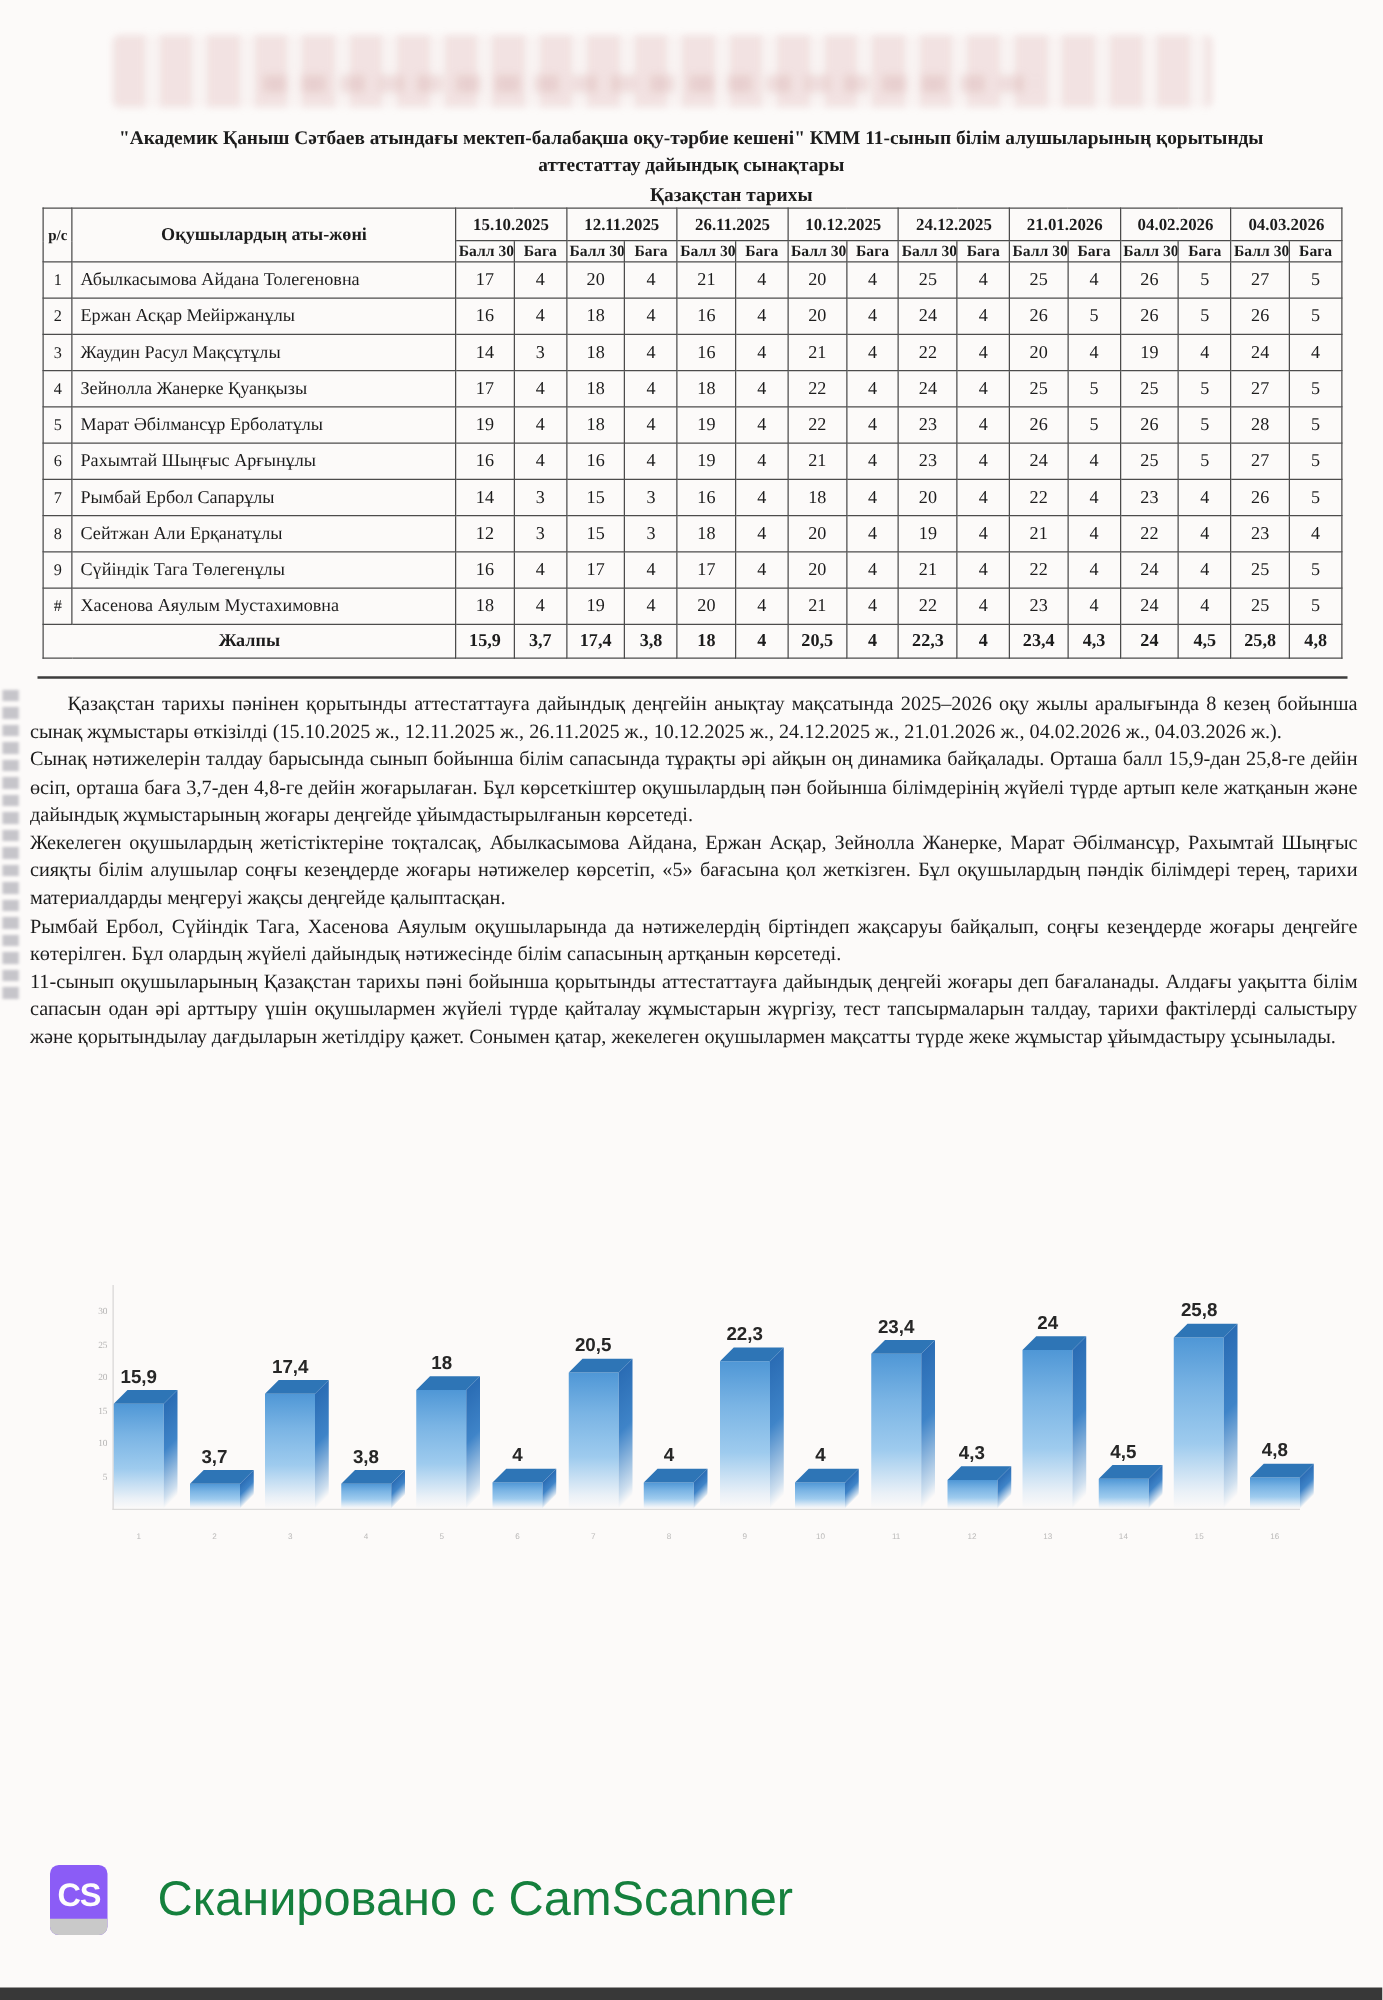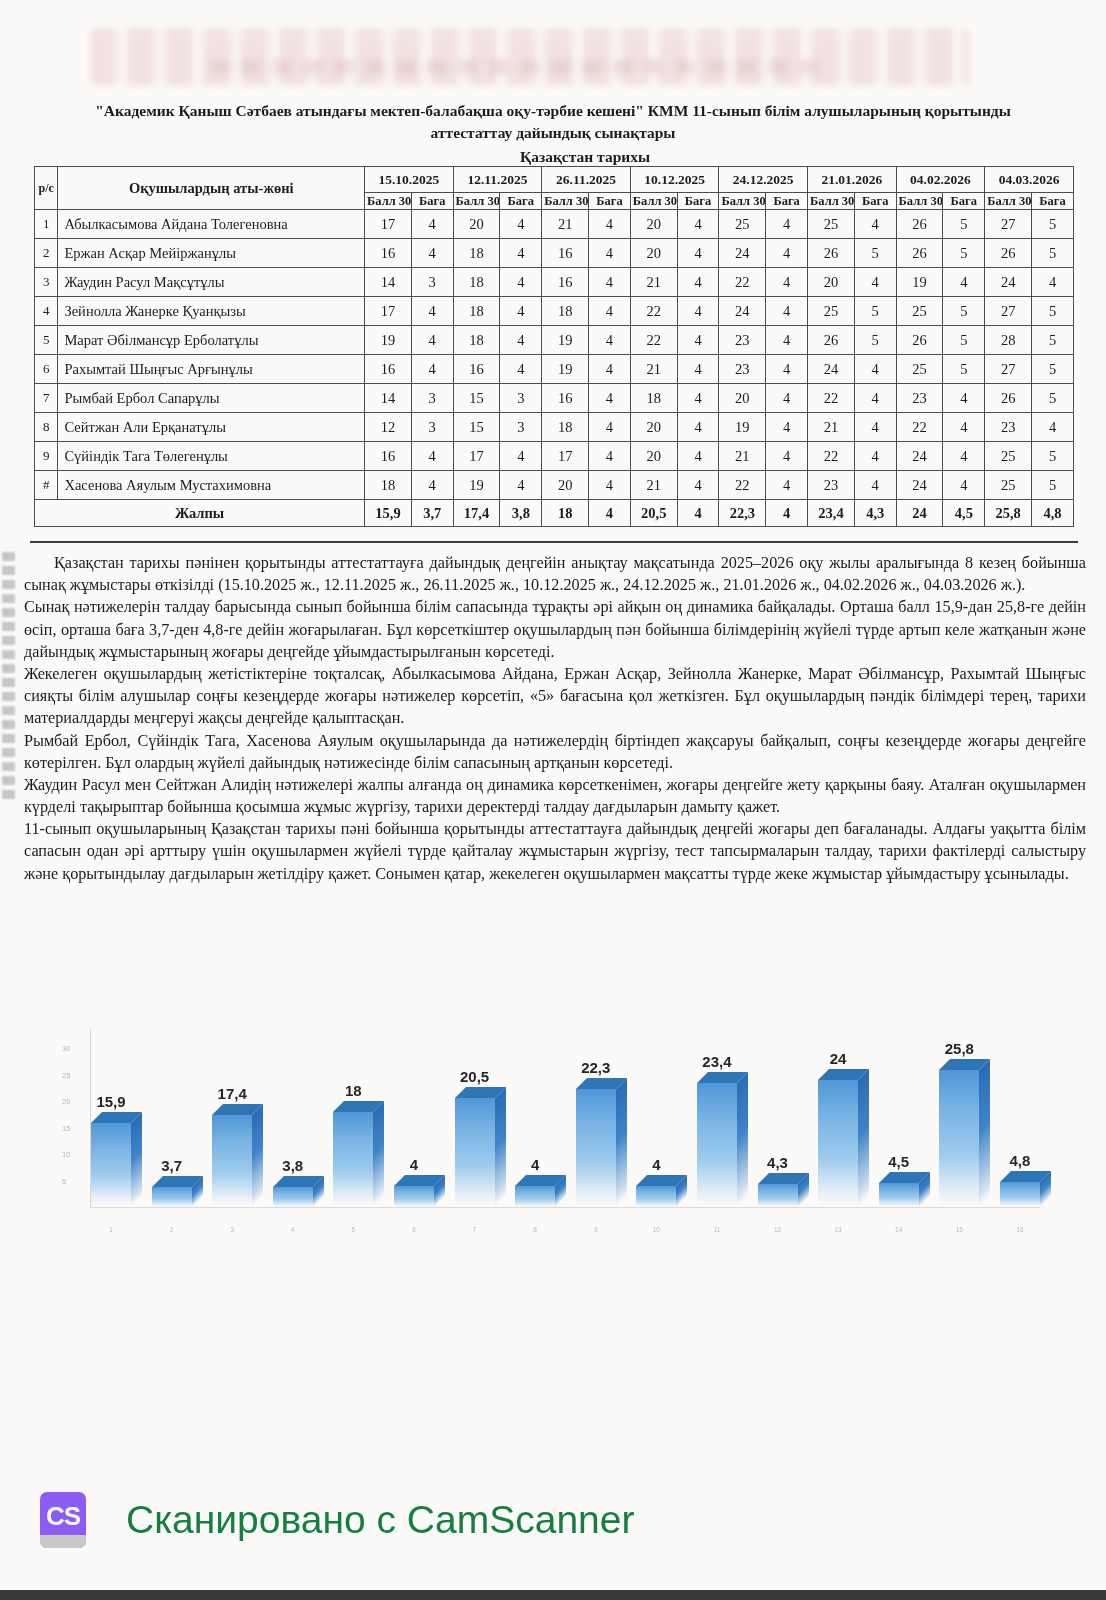--- a/index.html
+++ b/index.html
@@ -61,22 +61,22 @@
   .bar{position:relative;width:40px;}
   .bar .front{width:40px;height:100%;
     background:linear-gradient(180deg,#4f97d6 0%,#7ab4e4 30%,#9ecbee 62%,rgba(206,226,244,.40) 90%,rgba(255,255,255,0) 100%);}
   .bar .top{position:absolute;top:-11px;left:0;width:40px;height:11px;background:#2e75b6;
     transform:skewX(-45deg);transform-origin:left bottom;}
   .bar .side{position:absolute;left:40px;top:0;width:11px;height:100%;
     background:linear-gradient(180deg,#2a6cb4 0%,#3f84c8 45%,rgba(150,190,226,.45) 90%,rgba(255,255,255,0) 100%);
     transform:skewY(-45deg);transform-origin:left top;}
   .bar-label{position:absolute;left:-11px;width:62px;text-align:center;
     font-family:"Liberation Sans", sans-serif;font-weight:bold;font-size:15px;color:#262626;}
-  .ytick{position:absolute;left:26px;width:24px;
-    font-family:Liberation Sans, sans-serif;font-size:7.5px;color:rgba(120,120,120,.55);}
+  .ytick{position:absolute;left:26px;width:24px;text-align:right;
+    font-family:Liberation Serif, serif;font-size:7.5px;color:rgba(120,120,120,.55);}
   .xtick{position:absolute;bottom:8px;width:40px;text-align:center;
     font-family:"Liberation Sans", sans-serif;font-size:6.5px;color:rgba(120,120,120,.5);}
 
   
   .footer{position:absolute;left:40px;top:1492px;display:flex;align-items:center;gap:22px;}
   .cs-logo{width:46px;height:56px;background:#8b5cf6;border-radius:7px;position:relative;
     display:flex;align-items:center;justify-content:center;}
   .cs-logo .cs-txt{color:#fdfdfd;font-family:"Liberation Sans", sans-serif;
     font-weight:bold;font-size:26px;letter-spacing:-1px;margin-top:-8px;}
   .cs-logo .cs-base{position:absolute;bottom:0;left:0;width:100%;height:13px;
@@ -371,21 +371,20 @@
       </tbody>
   </table>
 </div>
 <div class="tbl-rule"></div>
 
 <div class="body-text">
     <p class="indent">Қазақстан тарихы пәнінен қорытынды аттестаттауға дайындық деңгейін анықтау мақсатында 2025–2026 оқу жылы аралығында 8 кезең бойынша сынақ жұмыстары өткізілді (15.10.2025 ж., 12.11.2025 ж., 26.11.2025 ж., 10.12.2025 ж., 24.12.2025 ж., 21.01.2026 ж., 04.02.2026 ж., 04.03.2026 ж.).</p>
     <p>Сынақ нәтижелерін талдау барысында сынып бойынша білім сапасында тұрақты әрі айқын оң динамика байқалады. Орташа балл 15,9-дан 25,8-ге дейін өсіп, орташа баға 3,7-ден 4,8-ге дейін жоғарылаған. Бұл көрсеткіштер оқушылардың пән бойынша білімдерінің жүйелі түрде артып келе жатқанын және дайындық жұмыстарының жоғары деңгейде ұйымдастырылғанын көрсетеді.</p>
     <p>Жекелеген оқушылардың жетістіктеріне тоқталсақ, Абылкасымова Айдана, Ержан Асқар, Зейнолла Жанерке, Марат Әбілмансұр, Рахымтай Шыңғыс сияқты білім алушылар соңғы кезеңдерде жоғары нәтижелер көрсетіп, «5» бағасына қол жеткізген. Бұл оқушылардың пәндік білімдері терең, тарихи материалдарды меңгеруі жақсы деңгейде қалыптасқан.</p>
     <p>Рымбай Ербол, Сүйіндік Тага, Хасенова Аяулым оқушыларында да нәтижелердің біртіндеп жақсаруы байқалып, соңғы кезеңдерде жоғары деңгейге көтерілген. Бұл олардың жүйелі дайындық нәтижесінде білім сапасының артқанын көрсетеді.</p>
-    <p>Жаудин Расул мен Сейтжан Алидің нәтижелері жалпы алғанда оң динамика көрсеткенімен, жоғары деңгейге жету қарқыны баяу. Аталған оқушылармен күрделі тақырыптар бойынша қосымша жұмыс жүргізу, тарихи деректерді талдау дағдыларын дамыту қажет.</p>
     <p>11-сынып оқушыларының Қазақстан тарихы пәні бойынша қорытынды аттестаттауға дайындық деңгейі жоғары деп бағаланады. Алдағы уақытта білім сапасын одан әрі арттыру үшін оқушылармен жүйелі түрде қайталау жұмыстарын жүргізу, тест тапсырмаларын талдау, тарихи фактілерді салыстыру және қорытындылау дағдыларын жетілдіру қажет. Сонымен қатар, жекелеген оқушылармен мақсатты түрде жеке жұмыстар ұйымдастыру ұсынылады.</p>
   </div>
 
 <div class="chart">
   <div class="plot">
       <div class="bar-slot">
         <div class="bar-label" style="bottom: 97px;">15,9</div>
         <div class="bar" style="height: 84px;">
           <div class="top"></div>
           <div class="side"></div>

